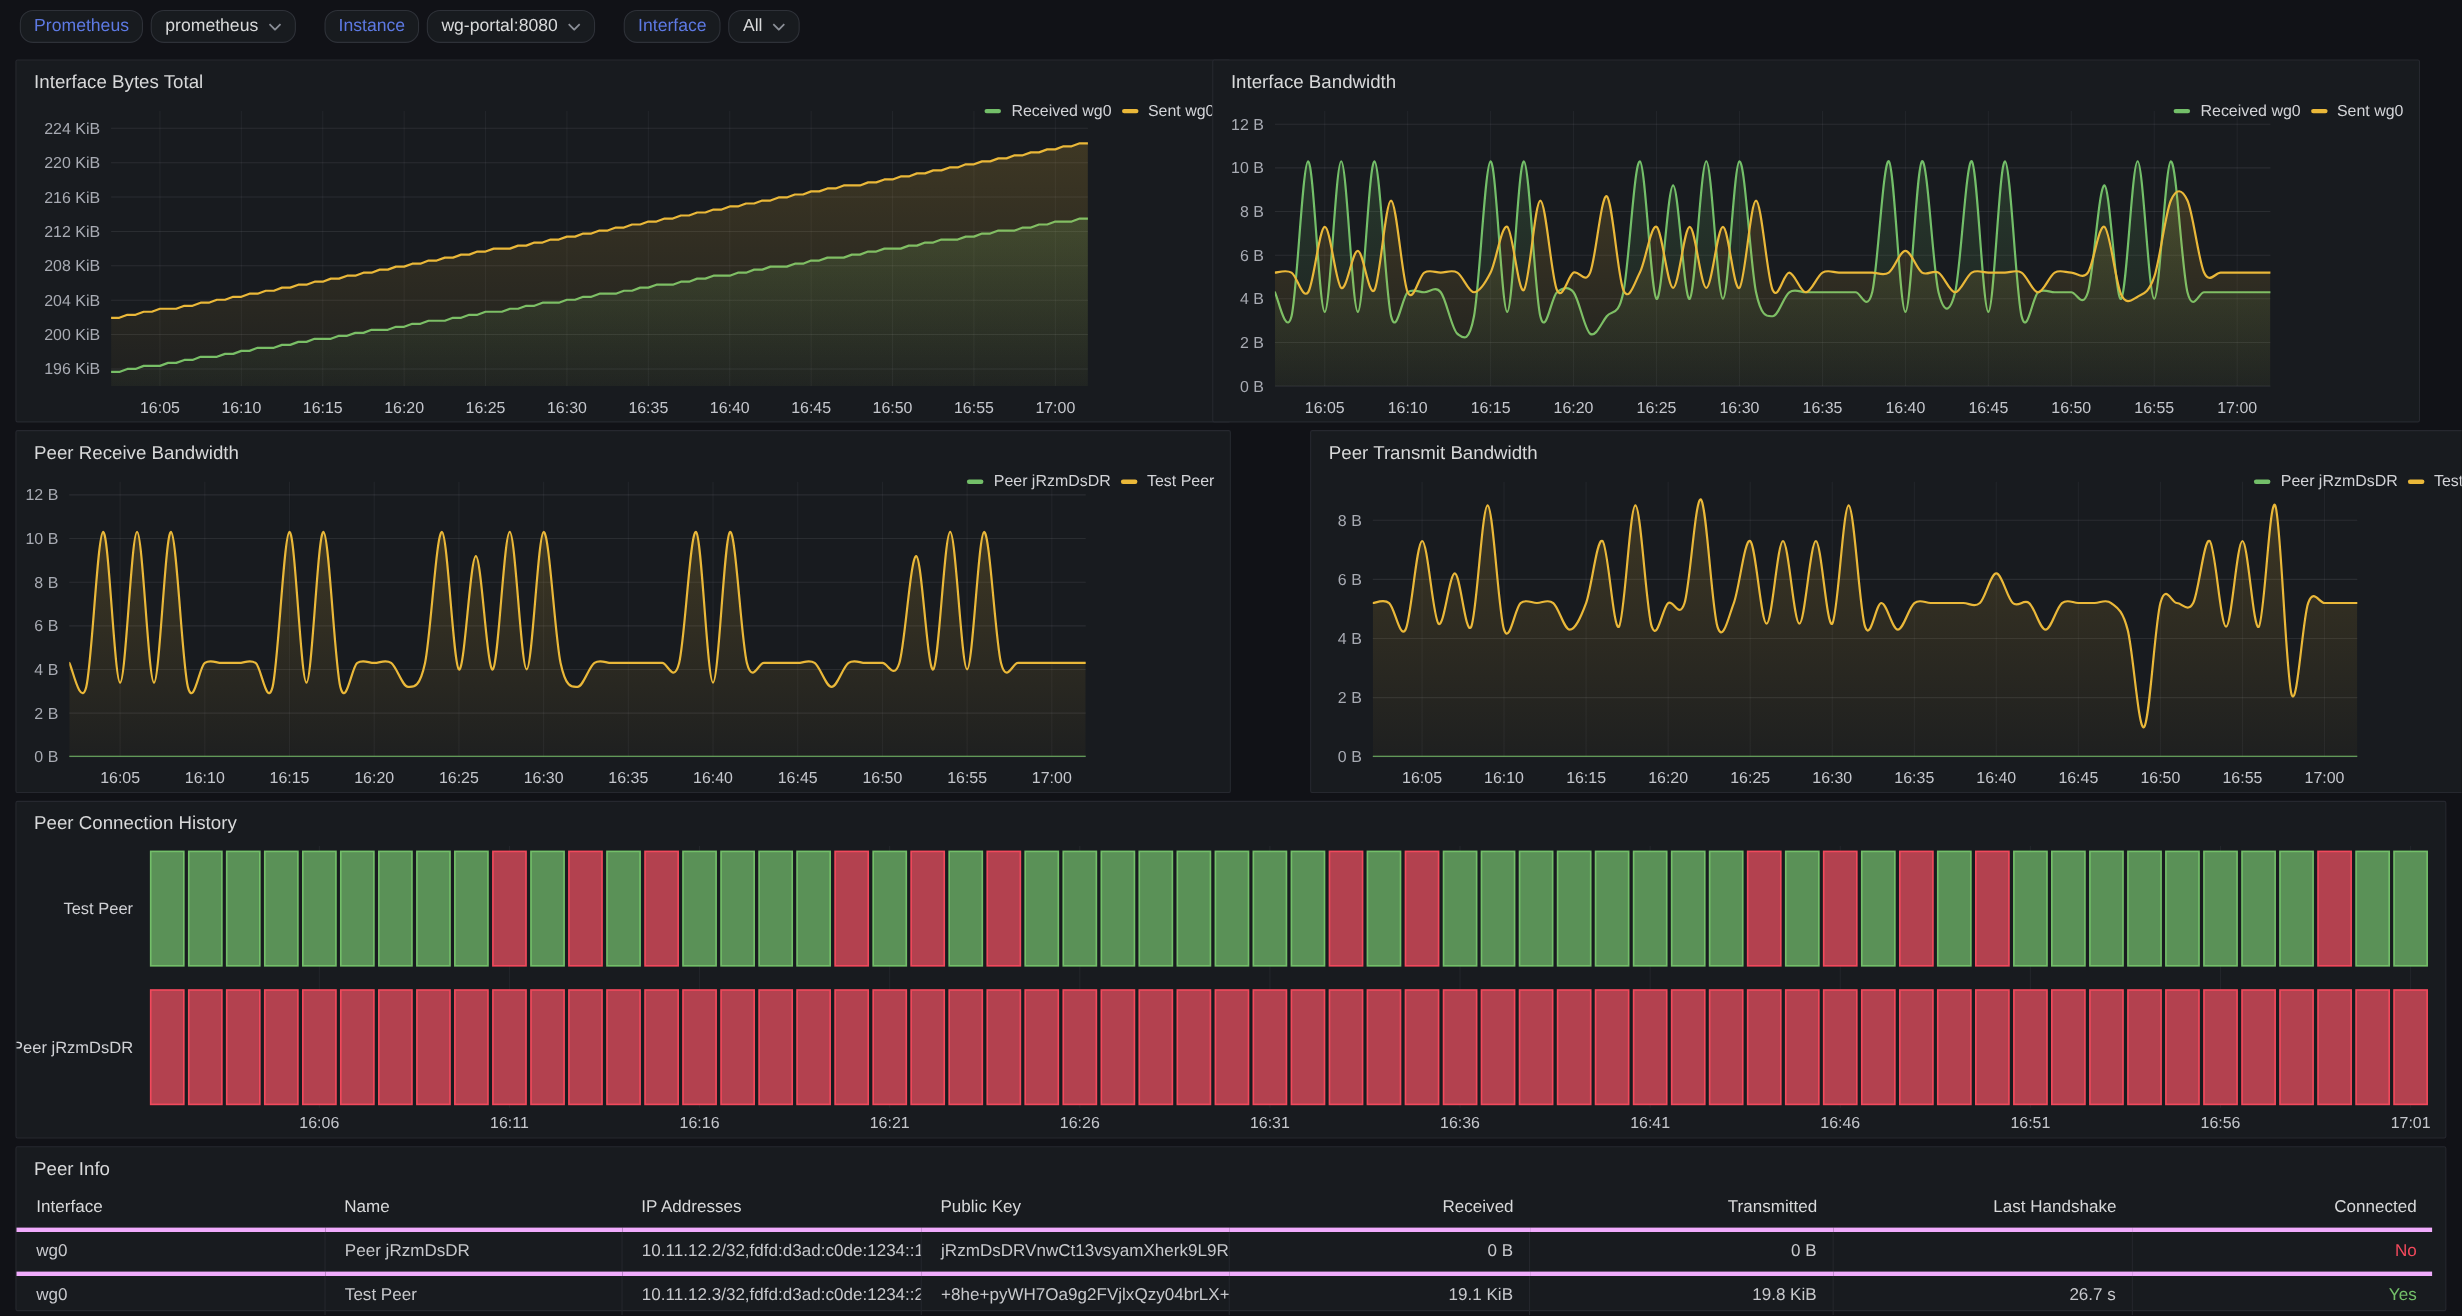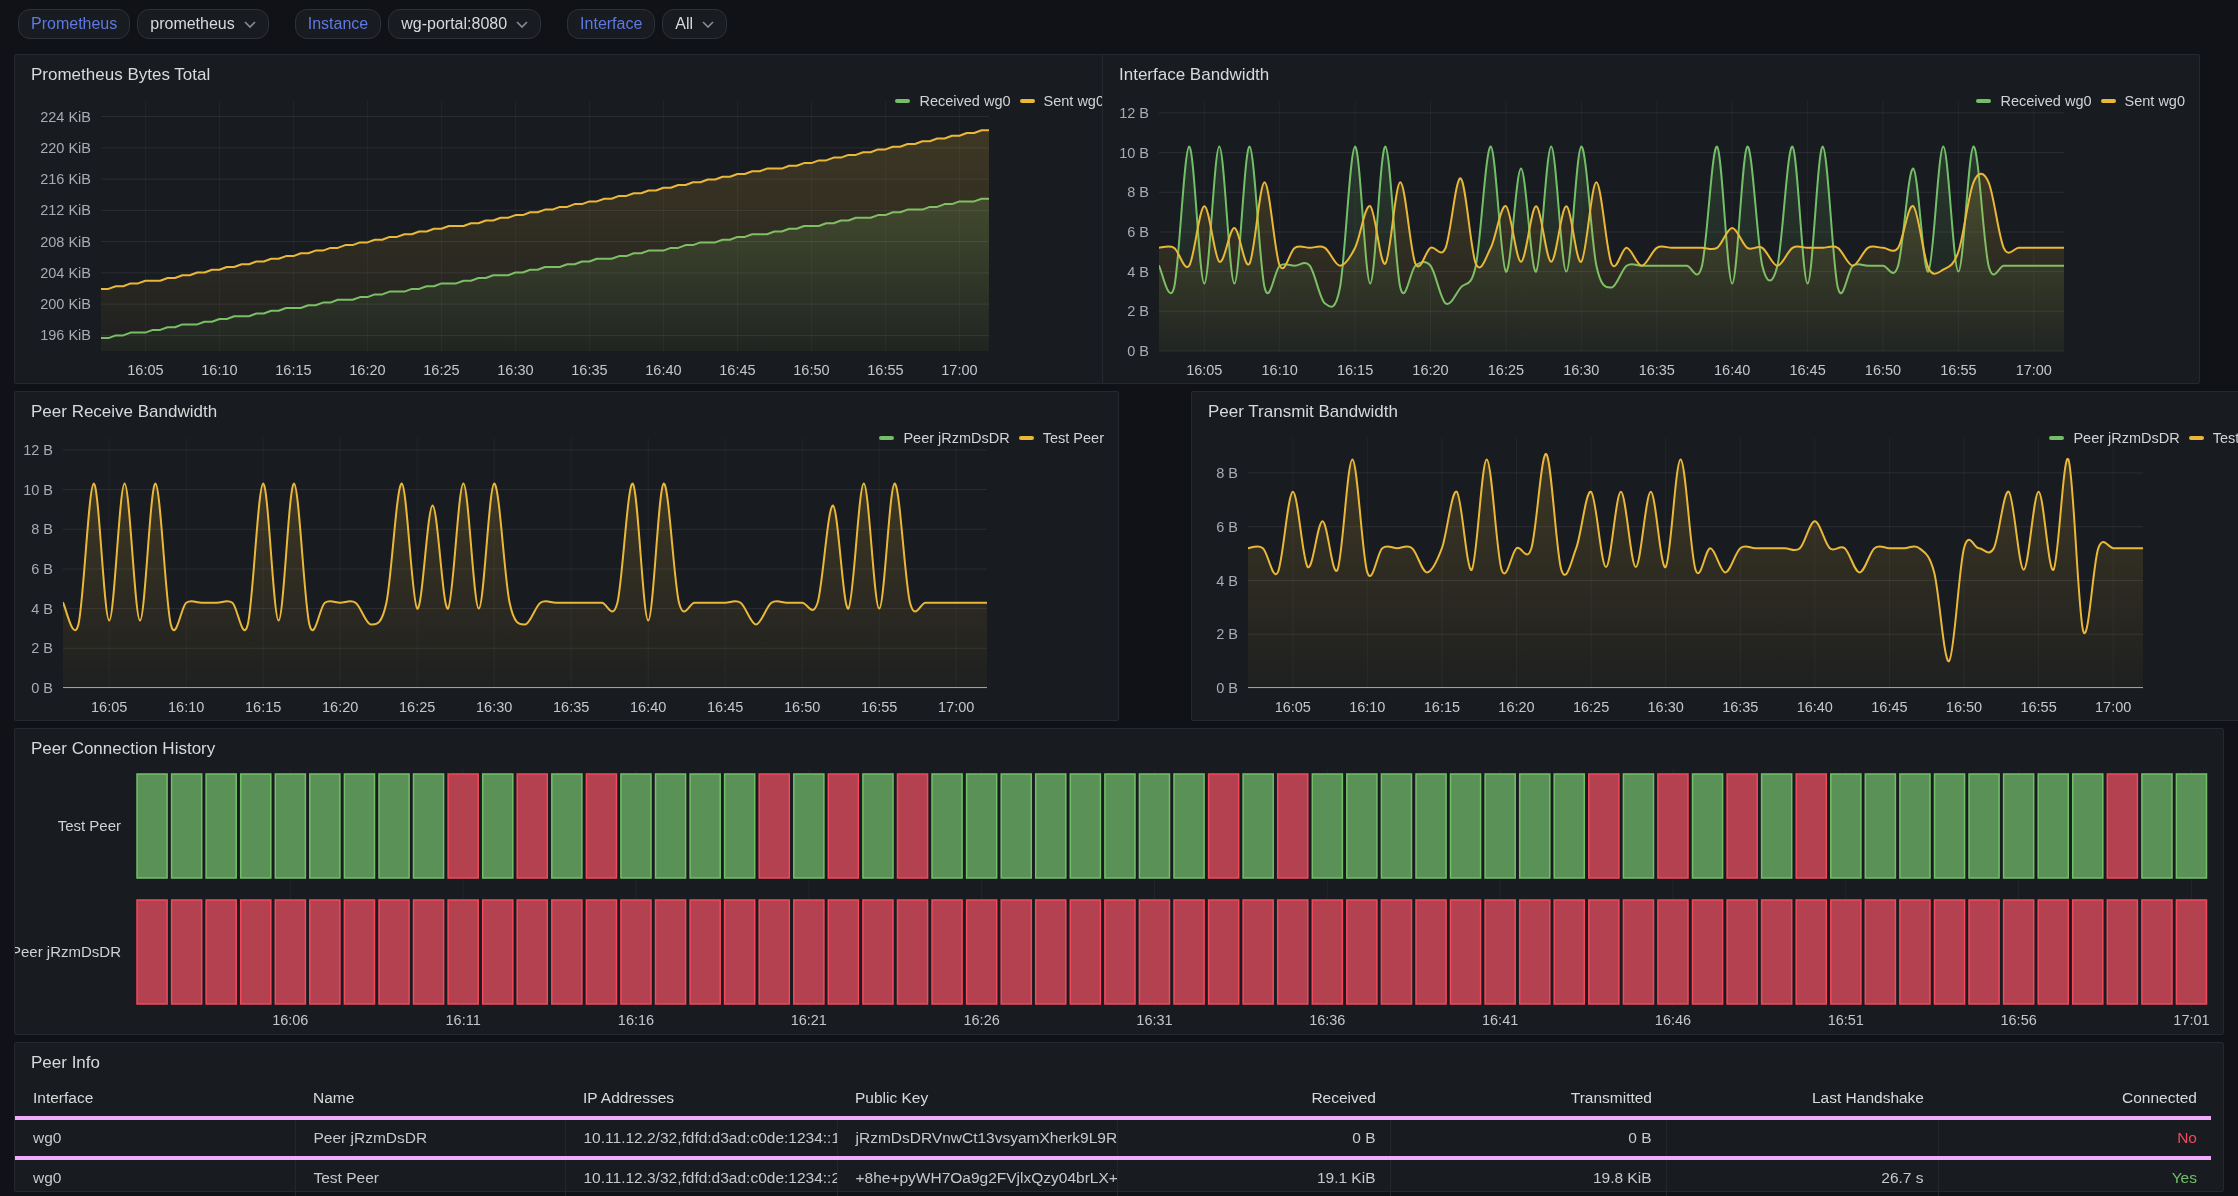--- a/index.html
+++ b/index.html
@@ -60,21 +60,21 @@
         <div class="chip val">
           <span>All</span>
           <svg width="12" height="7">
             <path d="M1 1 L6 6 L11 1" fill="none" stroke="#8A8E96" stroke-width="1.6"></path>
           </svg>
         </div>
       </div>
     </header>
 
   <section class="panel" style="left:14px;top:54px;width:1105px;height:330px">
-    <h2 class="panel-title">Prometheus Bytes Total</h2>
+    <h2 class="panel-title">Interface Bytes Total</h2>
     <svg class="chart" id="chart-0" width="1103" height="328" viewBox="0 0 1103 328">
         <defs>
           <clipPath id="clip-0">
             <rect x="86" y="40" width="888" height="256"></rect>
           </clipPath>
           <linearGradient id="grad-0-0" x1="0" y1="0" x2="0" y2="1">
             <stop offset="0%" stop-color="#73BF69" stop-opacity="0.18"></stop>
             <stop offset="100%" stop-color="#73BF69" stop-opacity="0.03"></stop>
           </linearGradient>
           <linearGradient id="grad-0-1" x1="0" y1="0" x2="0" y2="1">

